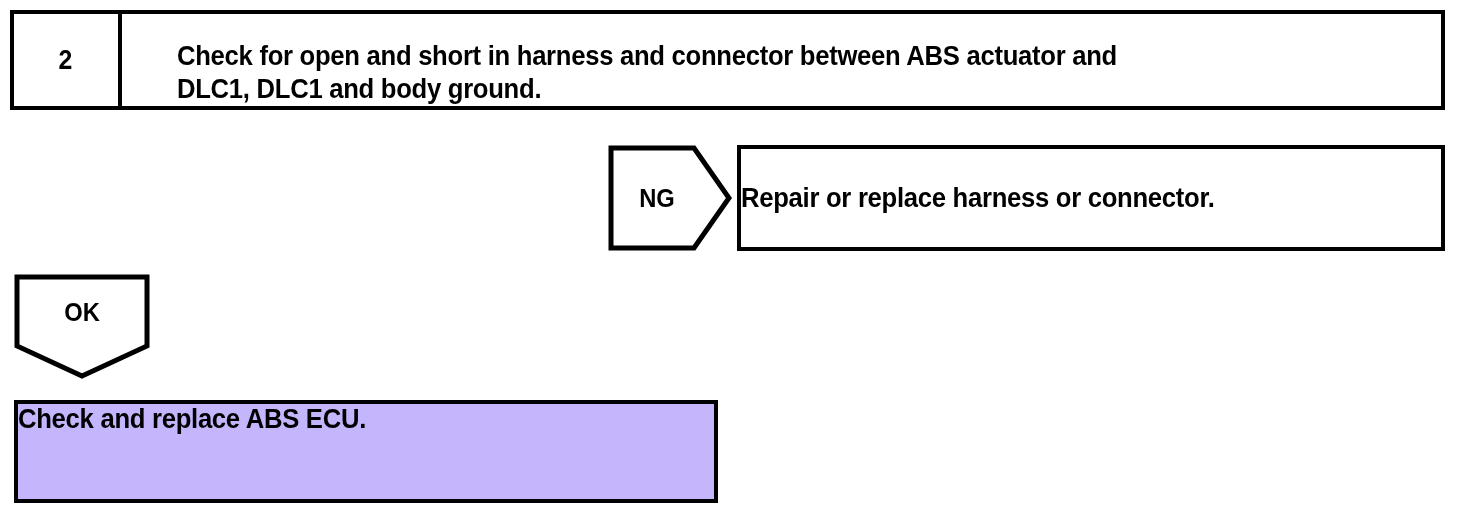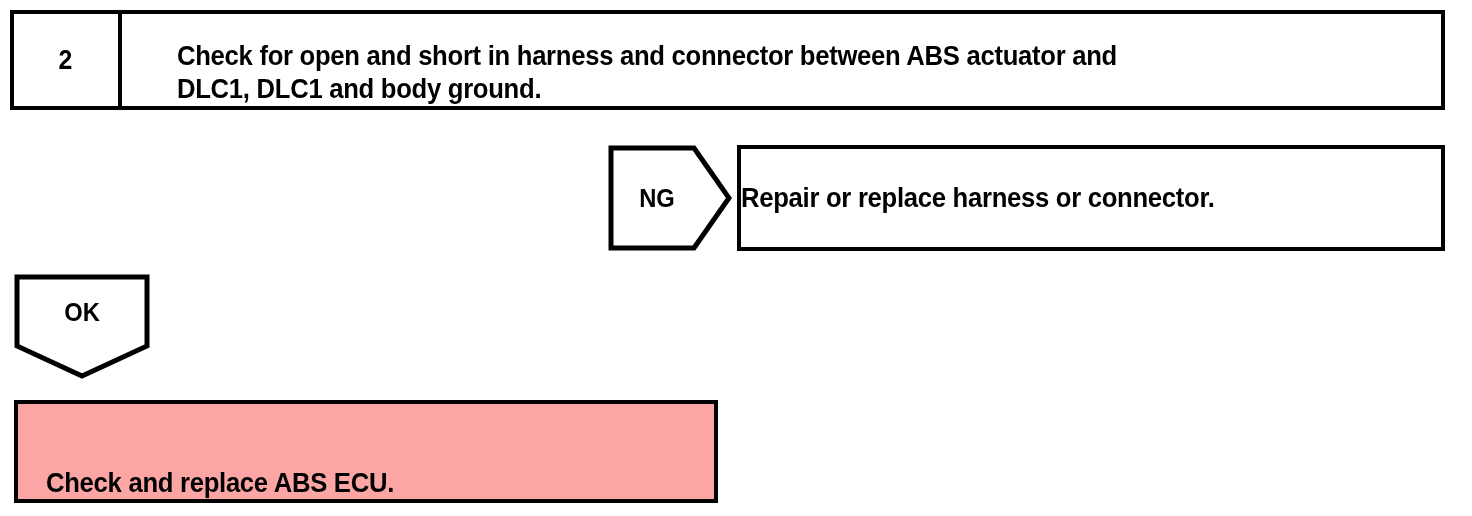--- a/index.html
+++ b/index.html
@@ -149,24 +149,23 @@
     transform: scaleX(0.95);
   }
   .ok-result-box {
     position: absolute;
     left: 14px;
     top: 400px;
     width: 704px;
     height: 103px;
     border: 4px solid #000000;
     box-sizing: border-box;
-    background: #fca5a5;
-    display: flex;
-    align-items: flex-end;
-    padding-left: 28px;
+    background: #c4b5fd;
+    display: flex;
+    align-items: flex-start;
   }
   .ok-result-text {
     font-size: 27px;
     font-weight: bold;
     color: #000000;
     letter-spacing: -0.3px;
     transform: scaleX(0.95);
     transform-origin: left center;
   }
 </style>

